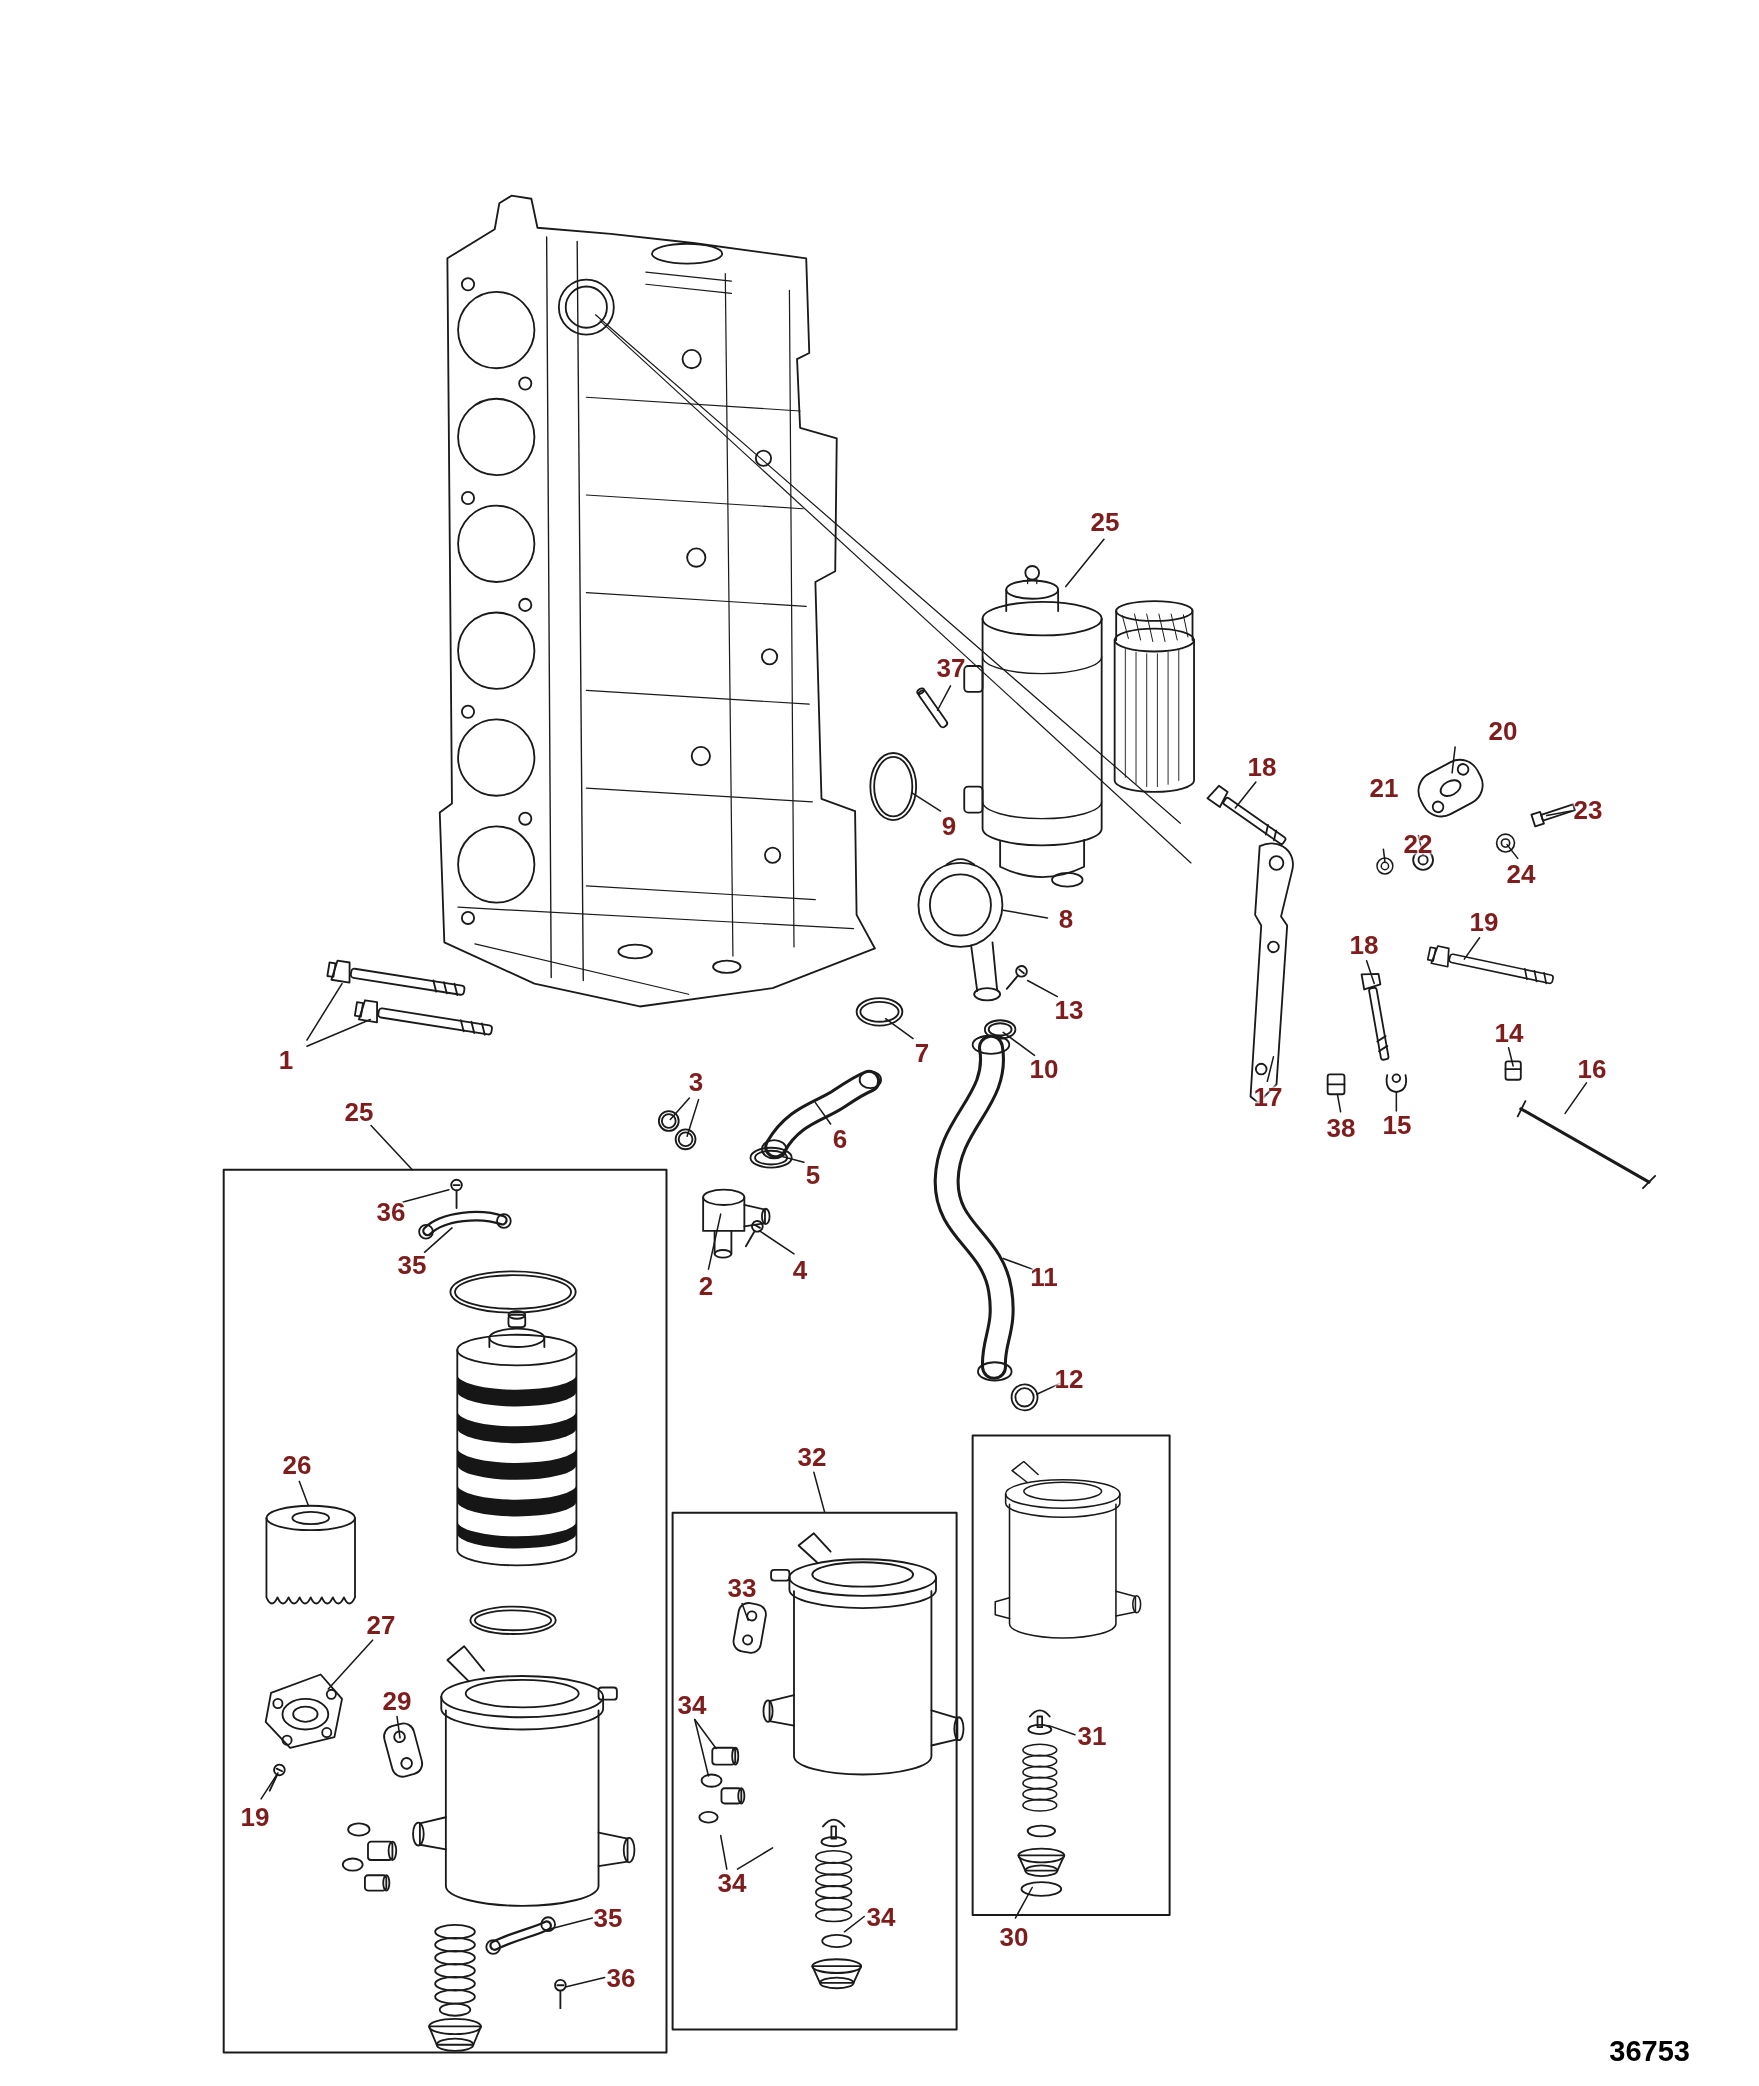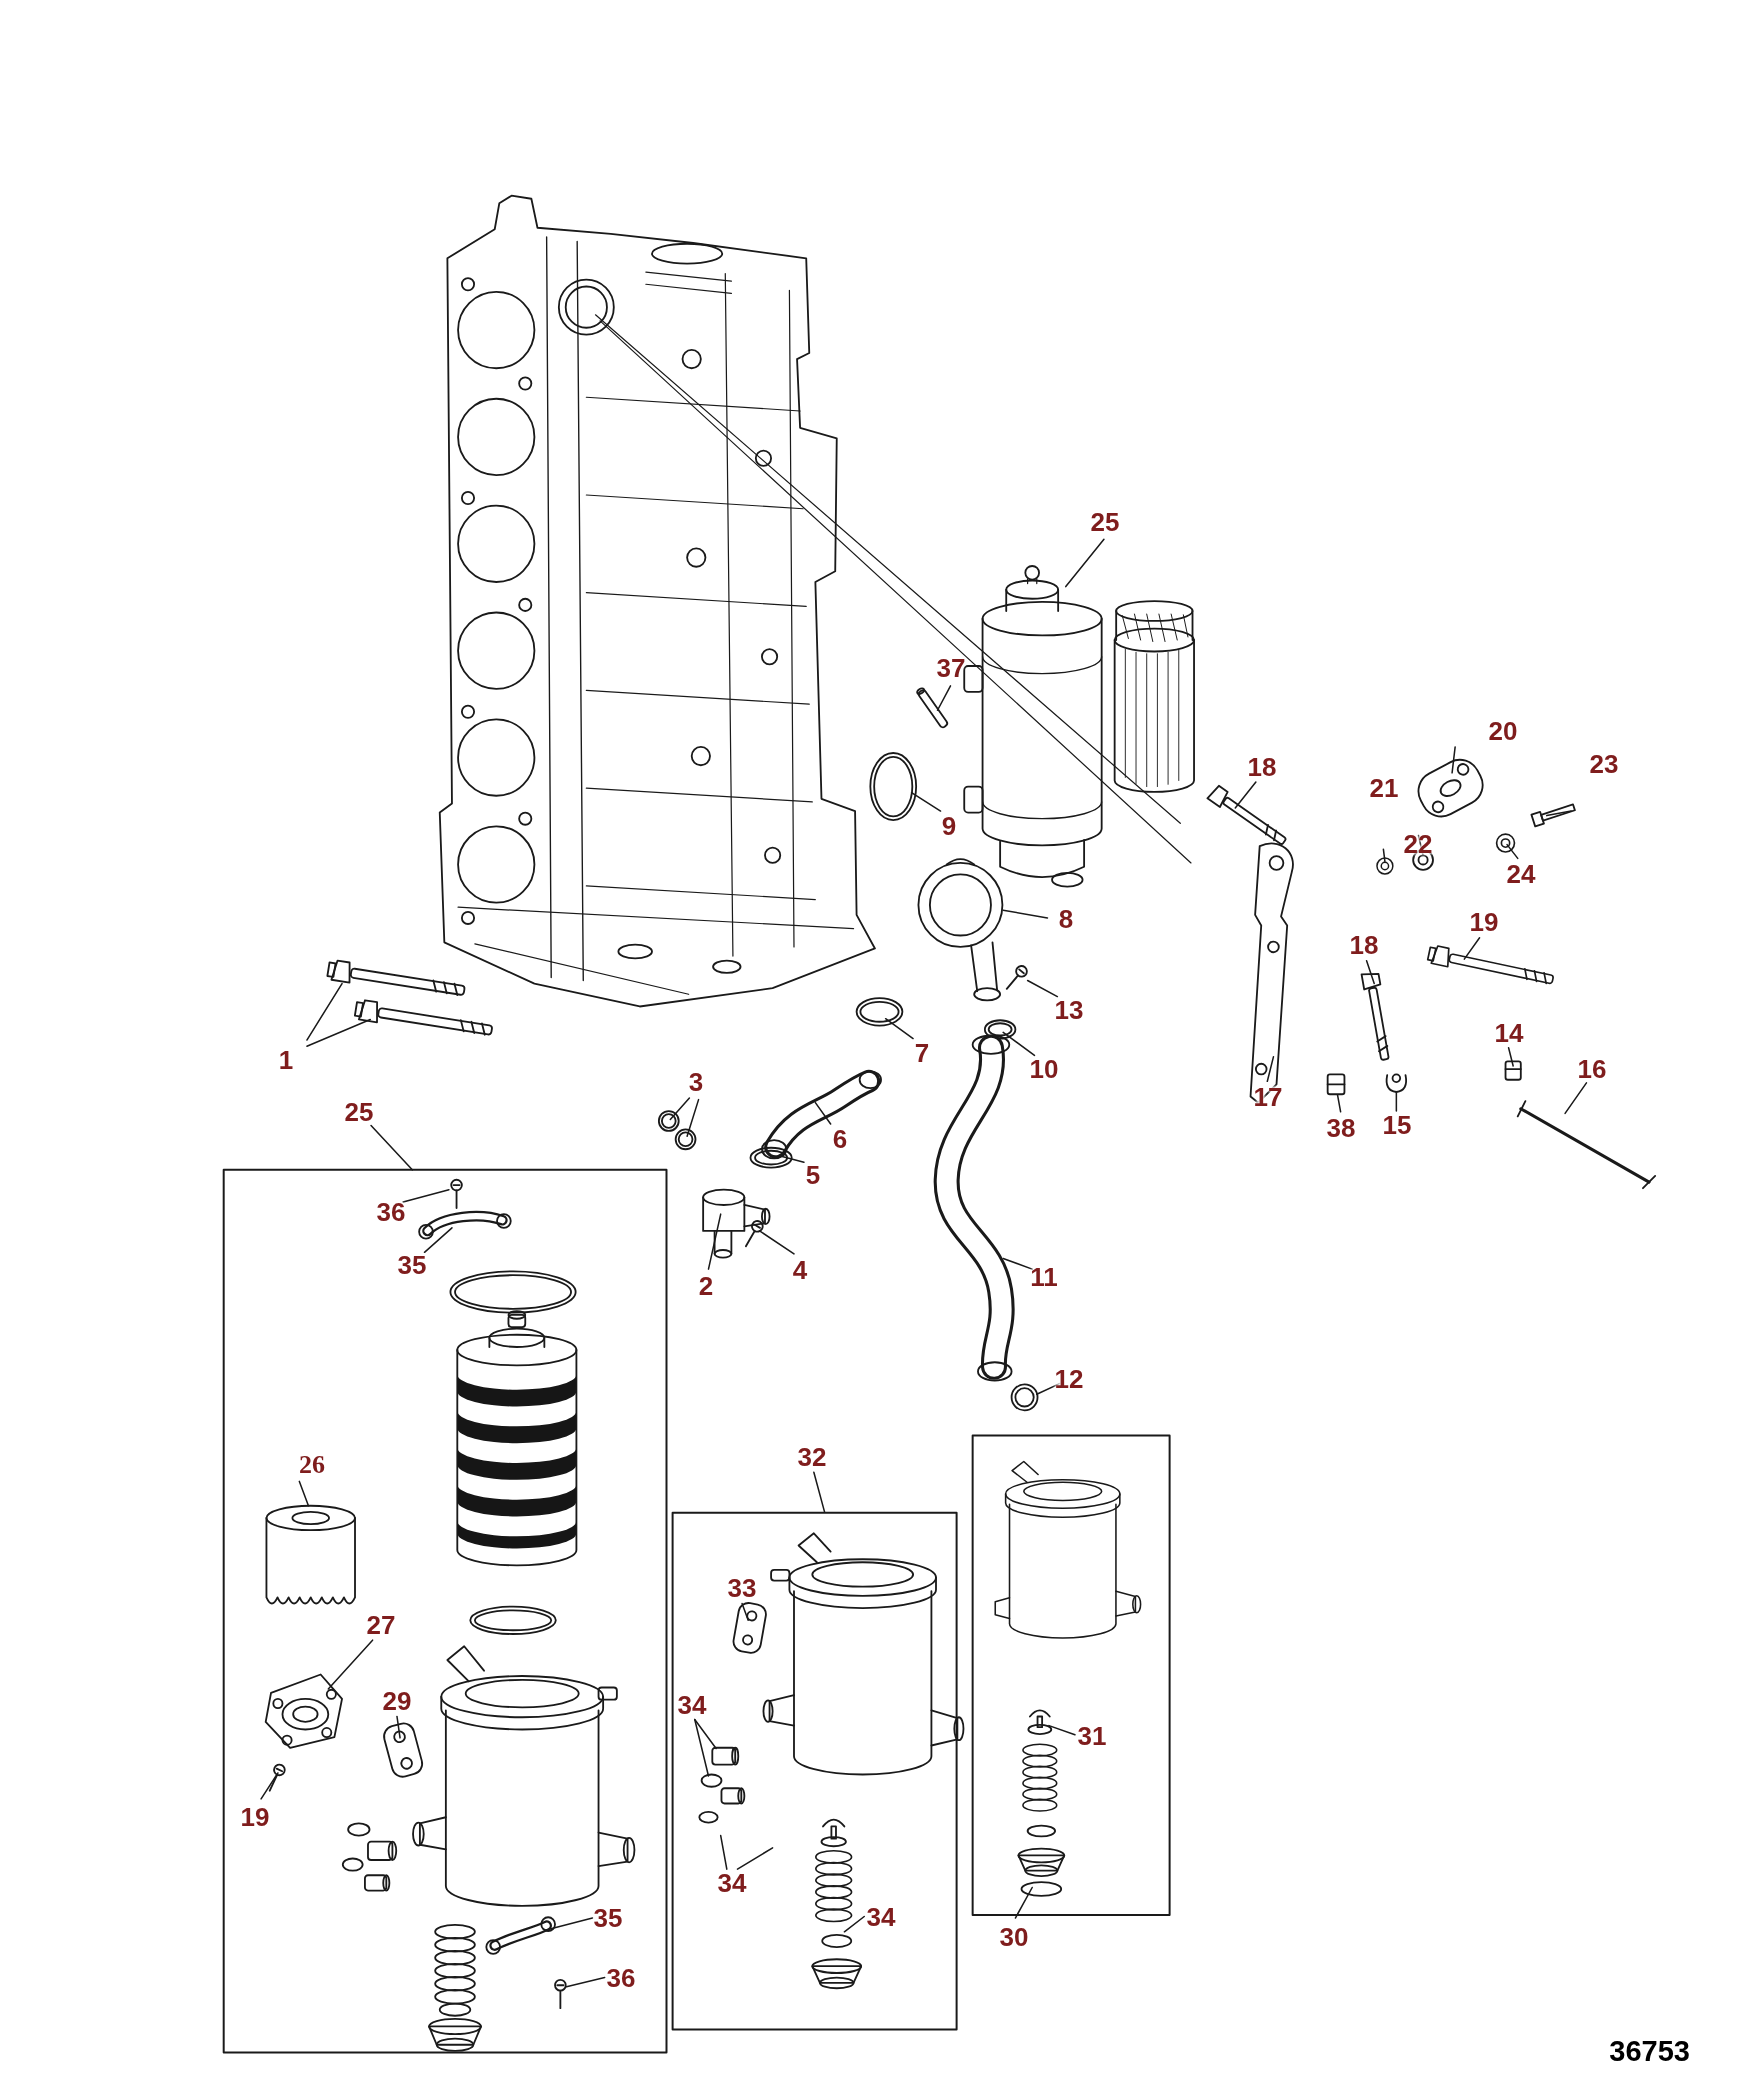--- a/index.html
+++ b/index.html
@@ -491,25 +491,25 @@
       <div class="callout" style="left: 1509px; top: 1033px;">14</div>
       <div class="callout" style="left: 1397px; top: 1125px;">15</div>
       <div class="callout" style="left: 1592px; top: 1069px;">16</div>
       <div class="callout" style="left: 1268px; top: 1097px;">17</div>
       <div class="callout" style="left: 1262px; top: 767px;">18</div>
       <div class="callout" style="left: 1364px; top: 945px;">18</div>
       <div class="callout" style="left: 1484px; top: 922px;">19</div>
       <div class="callout" style="left: 1455px; top: 731px; margin-left: 48px;">20</div>
       <div class="callout" style="left: 1384px; top: 788px;">21</div>
       <div class="callout" style="left: 1418px; top: 844px;">22</div>
-      <div class="callout" style="left: 1588px; top: 764px; margin-left: 16px;">23</div>
+      <div class="callout" style="left: 1588px; top: 810px;">23</div>
       <div class="callout" style="left: 1521px; top: 874px; text-align: center;">24</div>
       <div class="callout" style="left: 1105px; top: 522px;">25</div>
       <div class="callout" style="left: 359px; top: 1112px;">25</div>
-      <div class="callout" style="left: 312px; top: 1465px; font-family: Liberation Serif, serif;">26</div>
+      <div class="callout" style="left: 297px; top: 1465px;">26</div>
       <div class="callout" style="left: 381px; top: 1625px;">27</div>
       <div class="callout" style="left: 255px; top: 1817px;">19</div>
       <div class="callout" style="left: 397px; top: 1701px;">29</div>
       <div class="callout" style="left: 1014px; top: 1937px;">30</div>
       <div class="callout" style="left: 1092px; top: 1736px;">31</div>
       <div class="callout" style="left: 812px; top: 1457px;">32</div>
       <div class="callout" style="left: 742px; top: 1588px;">33</div>
       <div class="callout" style="left: 692px; top: 1705px;">34</div>
       <div class="callout" style="left: 732px; top: 1883px;">34</div>
       <div class="callout" style="left: 881px; top: 1917px;">34</div>

